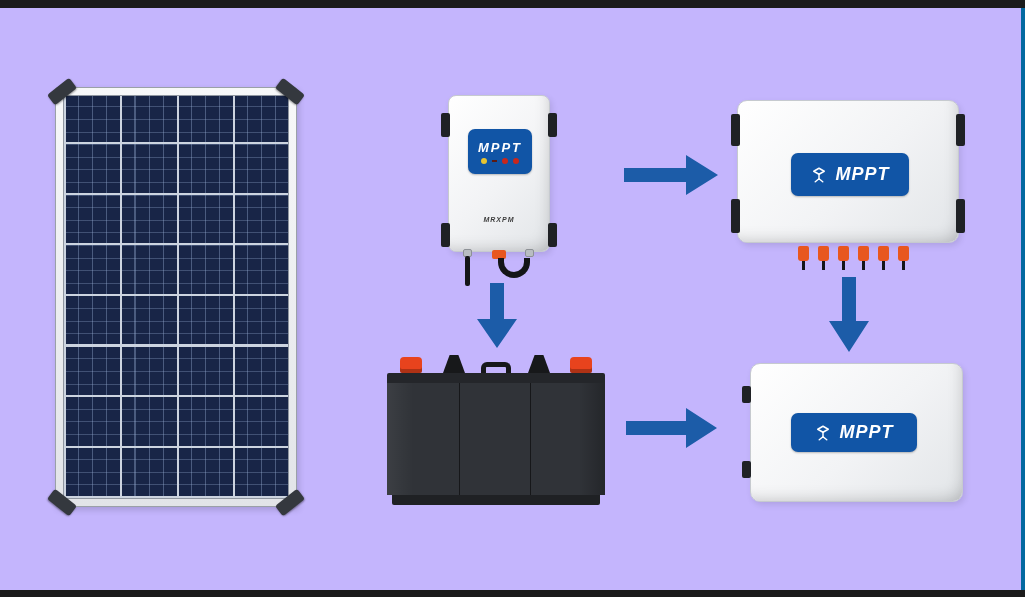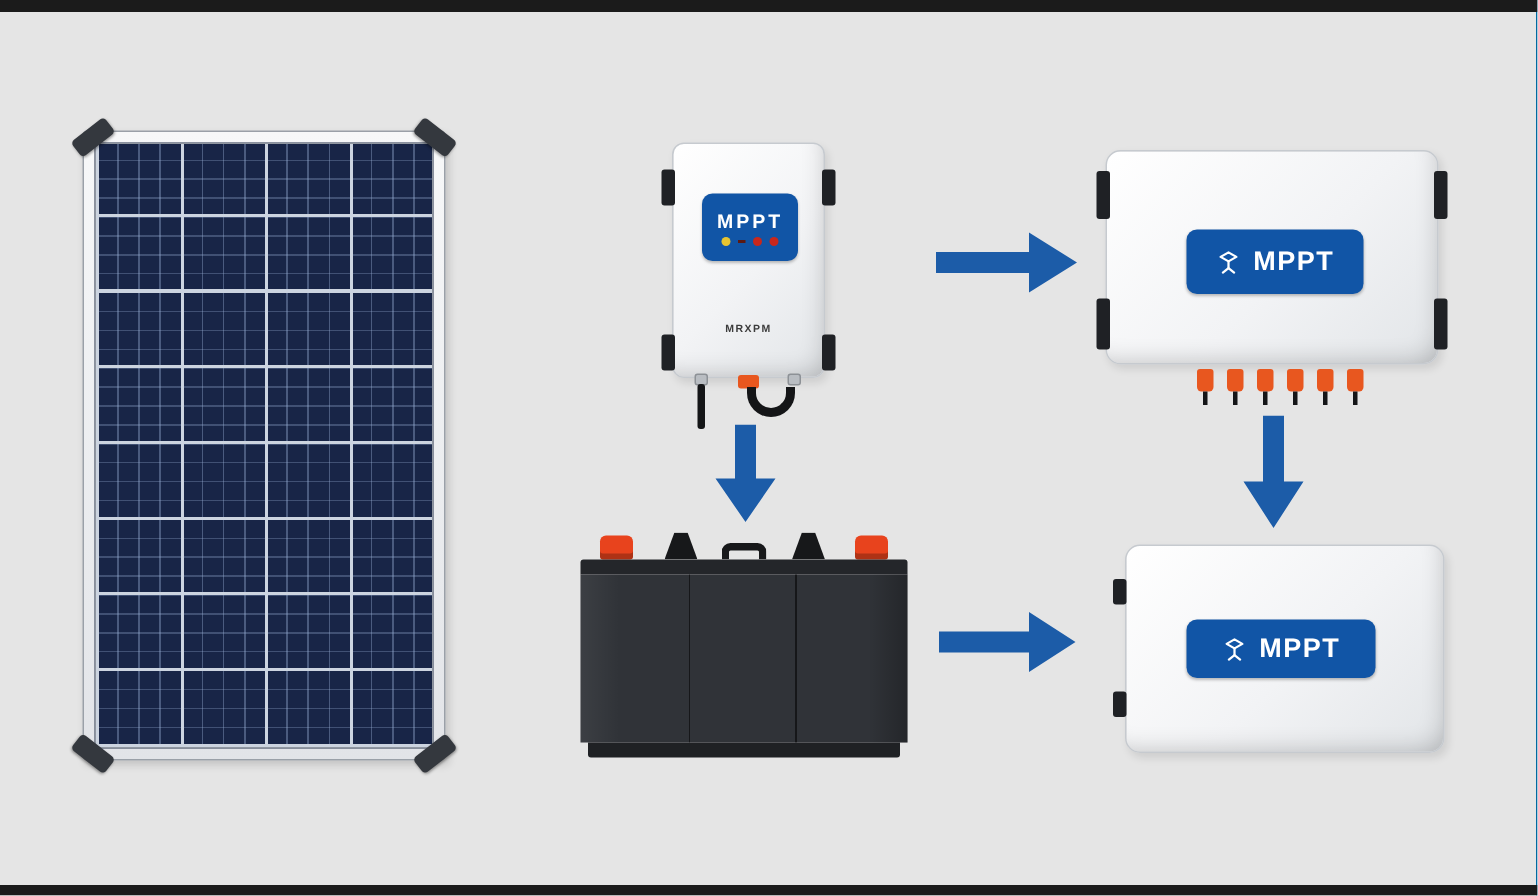--- a/index.html
+++ b/index.html
@@ -1,21 +1,21 @@
 <!DOCTYPE html>
 <html><head>
 <meta charset="utf-8">
 <style>
   html,body{margin:0;padding:0;}
   body{
     width:1025px;height:597px;overflow:hidden;
     font-family:"Liberation Sans",sans-serif;
     background:#ffffff;position:relative;
   }
-  .stage{position:absolute;inset:0;background:#e5e5e5;border-right:1px solid #0369a1;}
+  .stage{position:absolute;inset:0;background:#c4b5fd;border-right:4px solid #0369a1;font-style:italic;}
   .letterbox{position:absolute;left:0;width:1025px;background:#1b1b1b;}
   .letterbox.top{top:0;height:8px;}
   .letterbox.bottom{top:590px;height:7px;}
 
   
   .solar-panel{position:absolute;left:55px;top:87px;width:242px;height:420px;
     background:linear-gradient(180deg,#f7f8f9,#e2e4e8);
     border:1px solid #9aa0a8;border-radius:3px;box-sizing:border-box;
     box-shadow:2px 3px 6px rgba(0,0,0,.15);}
   .panel-cells{position:absolute;left:7px;top:7px;width:226px;height:404px;

